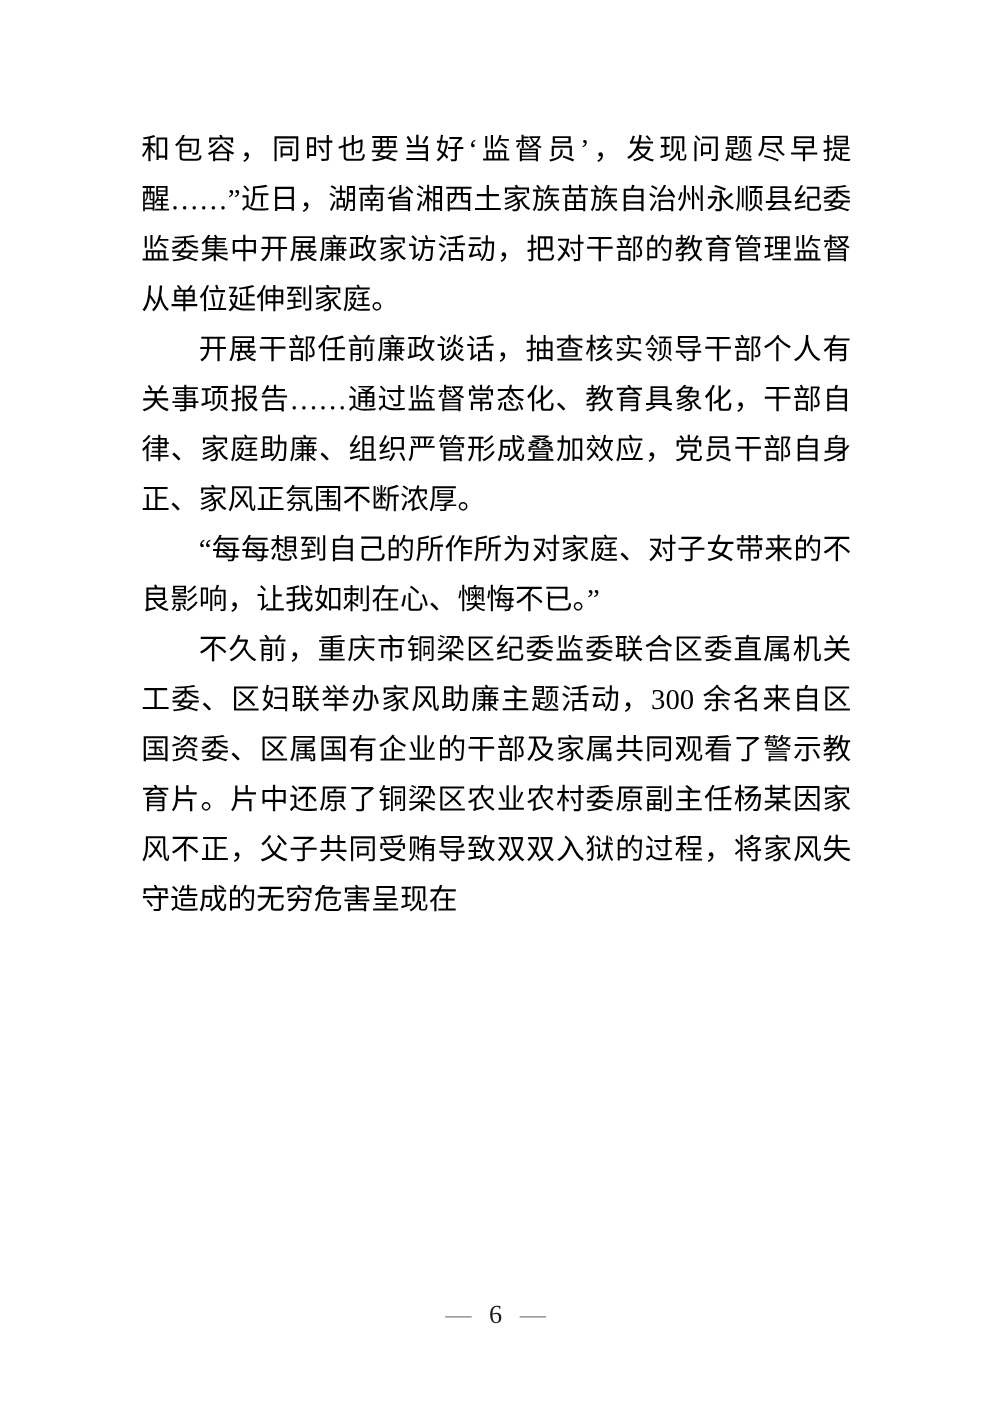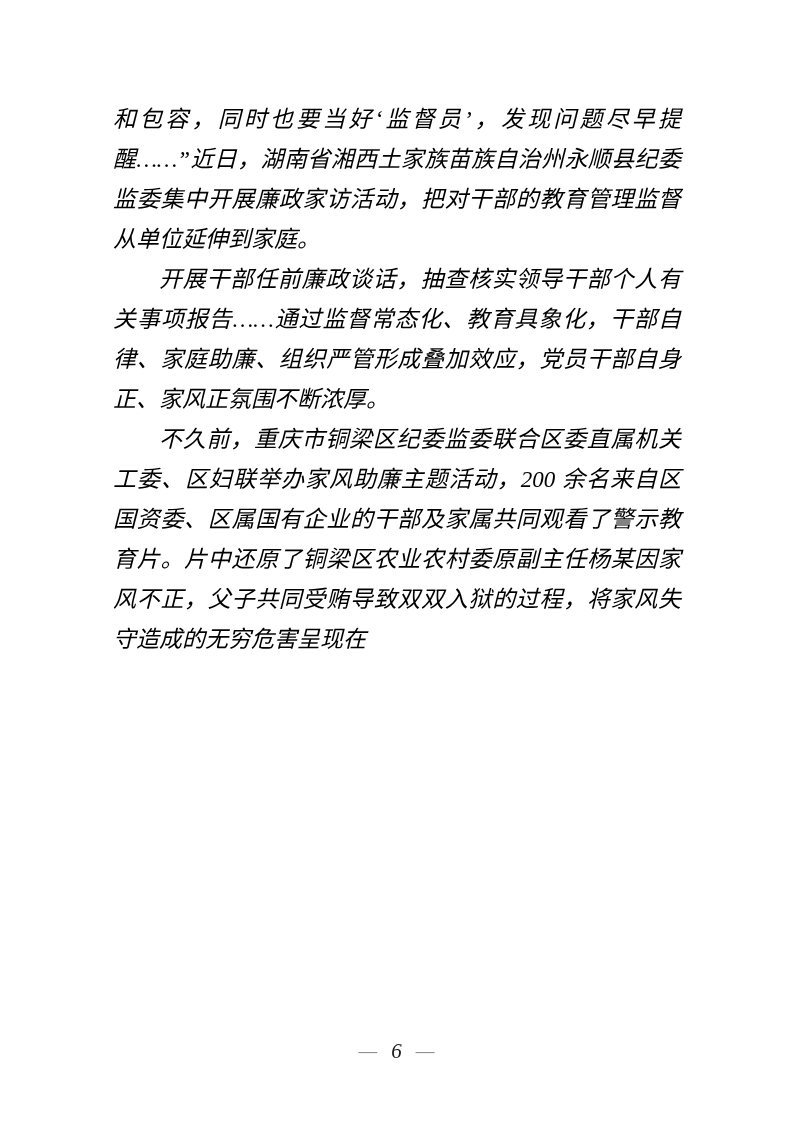--- a/index.html
+++ b/index.html
@@ -1,15 +1,15 @@
 <!DOCTYPE html>
 <html lang="zh-CN"><head>
 <meta charset="utf-8">
 <style>
-  * { box-sizing: border-box; font-style: italic; }
+  * { box-sizing: border-box; }
   html, body {
     margin: 0;
     padding: 0;
     background: #ffffff;
     font-family: "Liberation Serif", "DejaVu Serif", serif;
   }
   .page {
     position: relative;
     width: 793px;
     height: 1122px;
@@ -60,20 +60,21 @@
   }
 </style>
 </head>
 <body>
 
 <div class="page">
 
   <div class="content">
     <p class="para flush">和包容，同时也要当好‘监督员’，发现问题尽早提醒……”近日，湖南省湘西土家族苗族自治州永顺县纪委监委集中开展廉政家访活动，把对干部的教育管理监督从单位延伸到家庭。</p>
     <p class="para">开展干部任前廉政谈话，抽查核实领导干部个人有关事项报告……通过监督常态化、教育具象化，干部自律、家庭助廉、组织严管形成叠加效应，党员干部自身正、家风正氛围不断浓厚。</p>
-    <p class="para">不久前，重庆市铜梁区纪委监委联合区委直属机关工委、区妇联举办家风助廉主题活动，200 余名来自区国资委、区属国有企业的干部及家属共同观看了警示教育片。片中还原了铜梁区农业农村委原副主任杨某因家风不正，父子共同受贿导致双双入狱的过程，将家风失守造成的无穷危害呈现在</p>
+    <p class="para">“每每想到自己的所作所为对家庭、对子女带来的不良影响，让我如刺在心、懊悔不已。”</p>
+    <p class="para">不久前，重庆市铜梁区纪委监委联合区委直属机关工委、区妇联举办家风助廉主题活动，300 余名来自区国资委、区属国有企业的干部及家属共同观看了警示教育片。片中还原了铜梁区农业农村委原副主任杨某因家风不正，父子共同受贿导致双双入狱的过程，将家风失守造成的无穷危害呈现在</p>
   </div>
 
   <div class="footer">
     <span class="dash">—</span><span class="num">6</span><span class="dash">—</span>
   </div>
 
 </div>
 
 </body></html>

